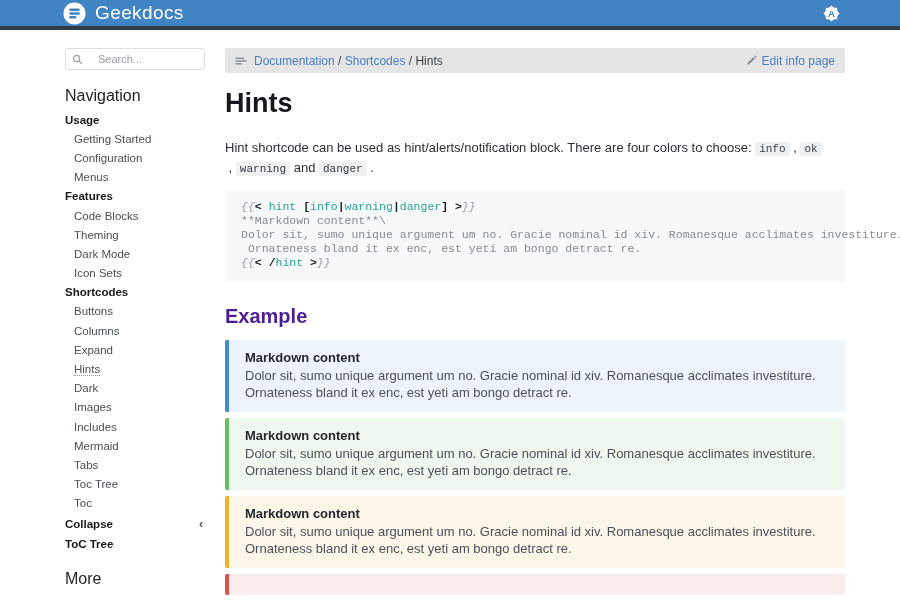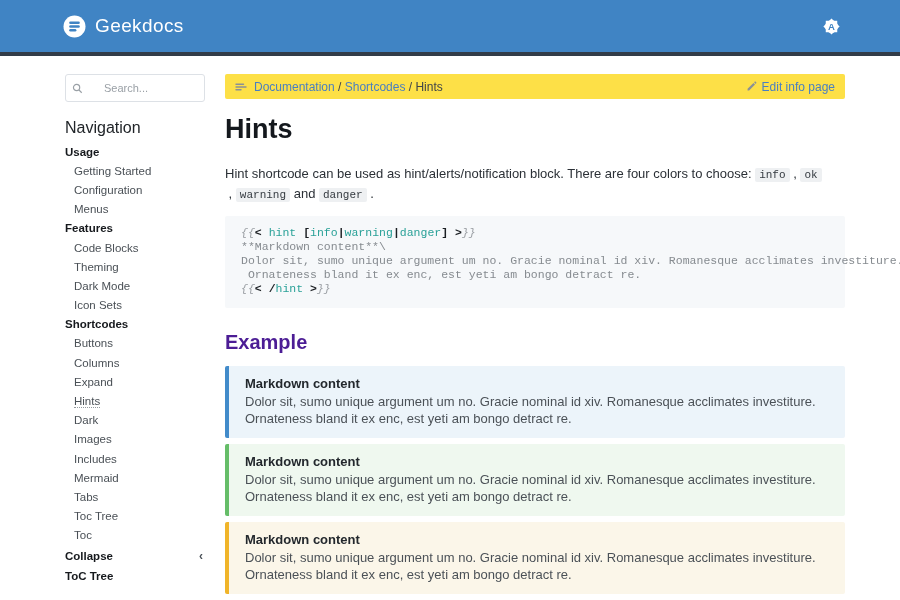--- a/index.html
+++ b/index.html
@@ -1,47 +1,47 @@
 <!DOCTYPE html>
 <html><head>
 <meta charset="utf-8">
 <style>
   * { box-sizing: border-box; margin: 0; padding: 0; }
   html,body { width:900px; height:600px; overflow:hidden; background:#fff;
     font-family:"Liberation Sans", sans-serif; color:#212529; }
 
   
-  .header { height:52px; background:#4084c4; display:flex; align-items:center;
+  .header { height:26px; background:#4084c4; display:flex; align-items:center;
     justify-content:space-between; padding:0 60px 0 63px; }
   .brand { display:flex; align-items:center; gap:9px; cursor:pointer; }
   .brand-title { color:#fff; font-size:19px; letter-spacing:.4px; }
   .header-strip { height:4px; background:#323c48; }
   .icn svg { display:block; }
 
   
   .container { display:flex; padding:18px 55px 0 65px; gap:20px; }
   .sidebar { width:140px; flex-shrink:0; }
   .main { flex:1; min-width:0; }
 
   
-  .search-box { display:flex; align-items:center; gap:21px; height:28px;
+  .search-box { display:flex; align-items:center; gap:15px; height:22px;
     border:1px solid #dde1e6; border-radius:3px; padding:0 6px; background:#fff; }
   .search-box input { border:none; outline:none; width:100%; font-size:11px;
     color:#5f6368; font-family:"Liberation Sans",sans-serif; background:transparent; }
   .search-box input::placeholder { color:#9aa0a6; }
   .side-heading { font-size:16px; font-weight:400; color:#212529; margin-top:17px; }
   .nav-list { margin-top:5px; font-size:11.5px; }
   .nav-sec-label { font-weight:bold; color:#16191d; padding:3.6px 0; display:flex;
     justify-content:space-between; align-items:center; cursor:pointer; }
   .nav-sec-label .chev { color:#495057; font-size:12px; padding-right:2px; }
   .nav-item { color:#4a5056; padding:3.6px 0 3.6px 9px; cursor:pointer; }
   .nav-item span.current { border-bottom:1px dotted #949a9f; }
 
   
-  .crumb-bar { background:#fde047; border-radius:2px; height:25px; display:flex;
+  .crumb-bar { background:#e5e5e5; border-radius:2px; height:25px; display:flex;
     align-items:center; justify-content:space-between; padding:0 10px; font-size:12px; }
   .crumb-left { display:flex; align-items:center; gap:7px; }
   .bc-link { color:#4a7fc1; cursor:pointer; }
   .bc-sep { color:#3f4449; white-space:pre; }
   .bc-current { color:#3f4449; }
   .edit-link { display:flex; align-items:center; gap:5px; color:#4a7fc1; cursor:pointer; }
   .edit-link .icn { color:#8a9097; }
 
   
   h1.page-title { font-size:27px; font-weight:bold; color:#14181d; margin-top:15px; }

